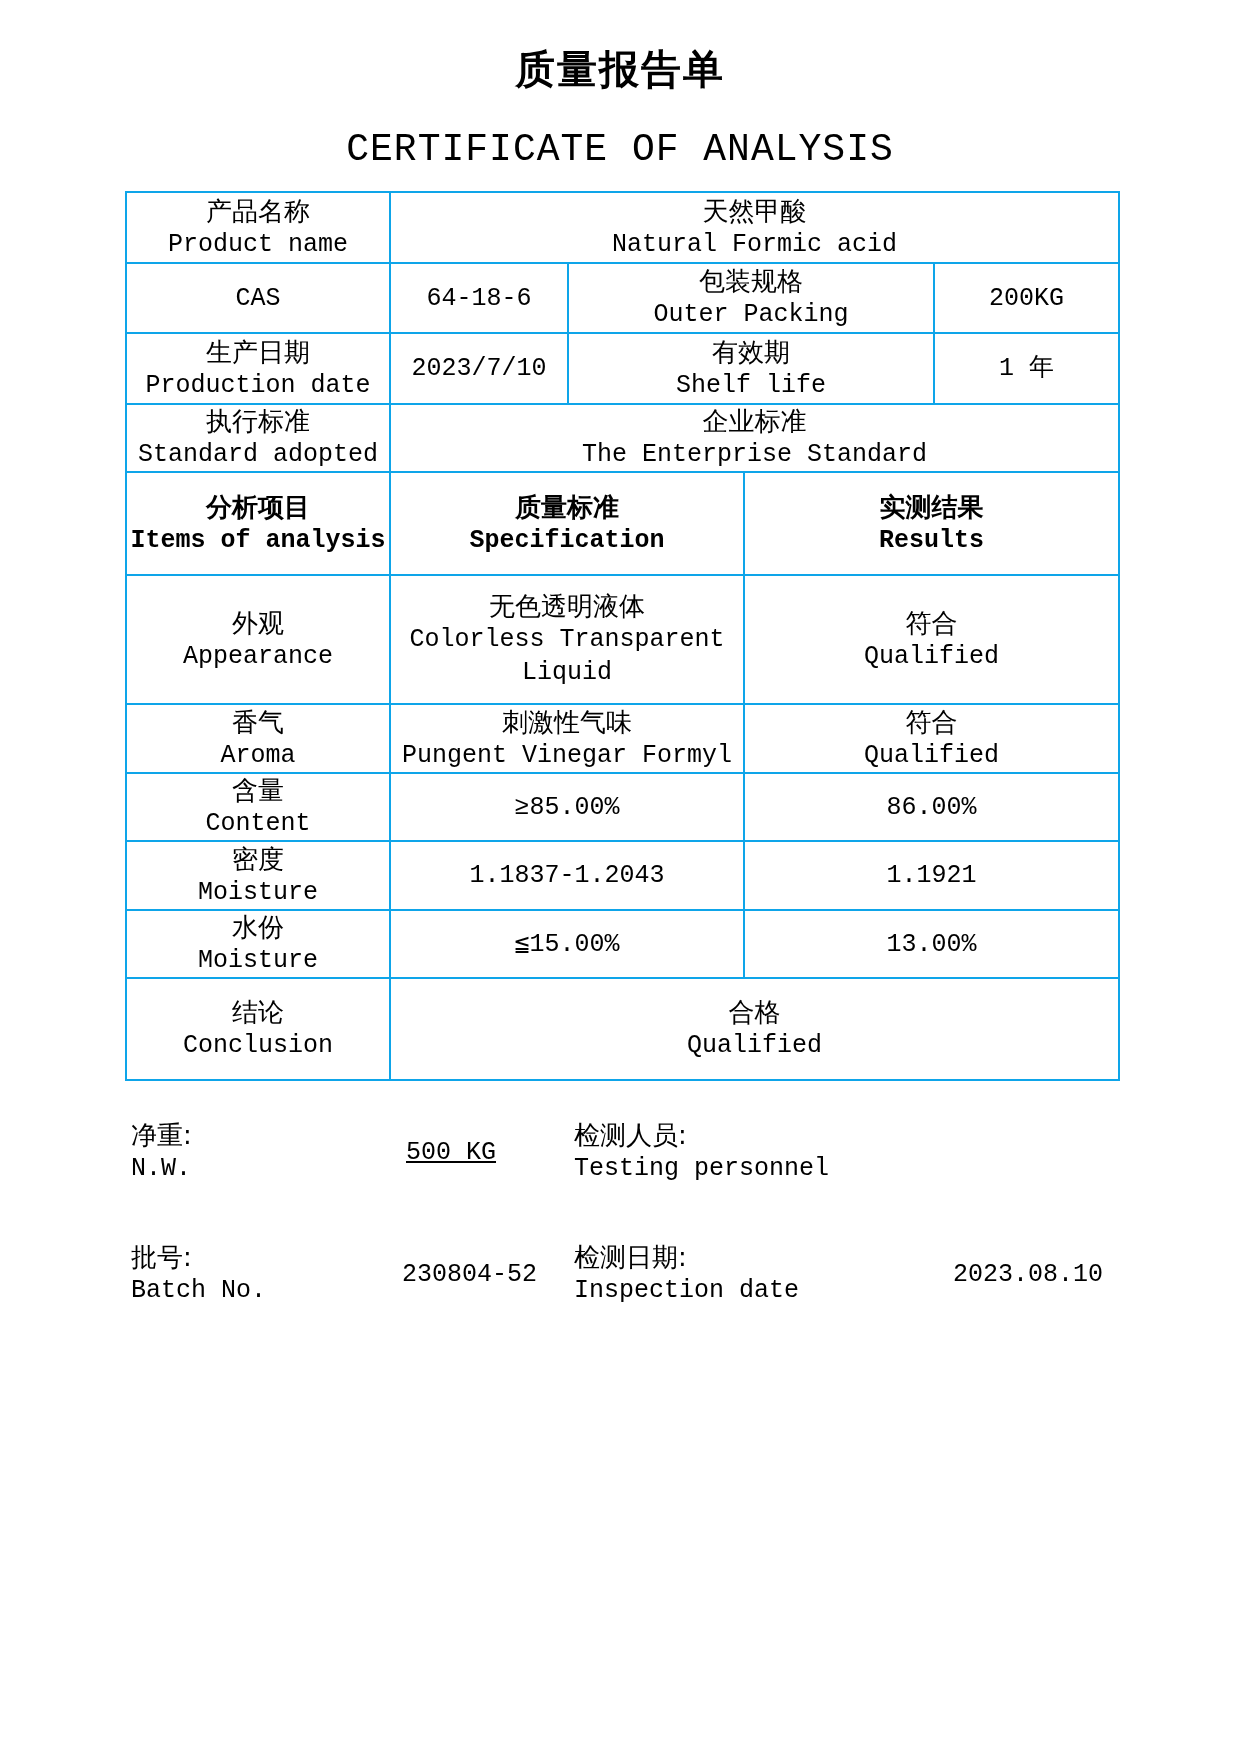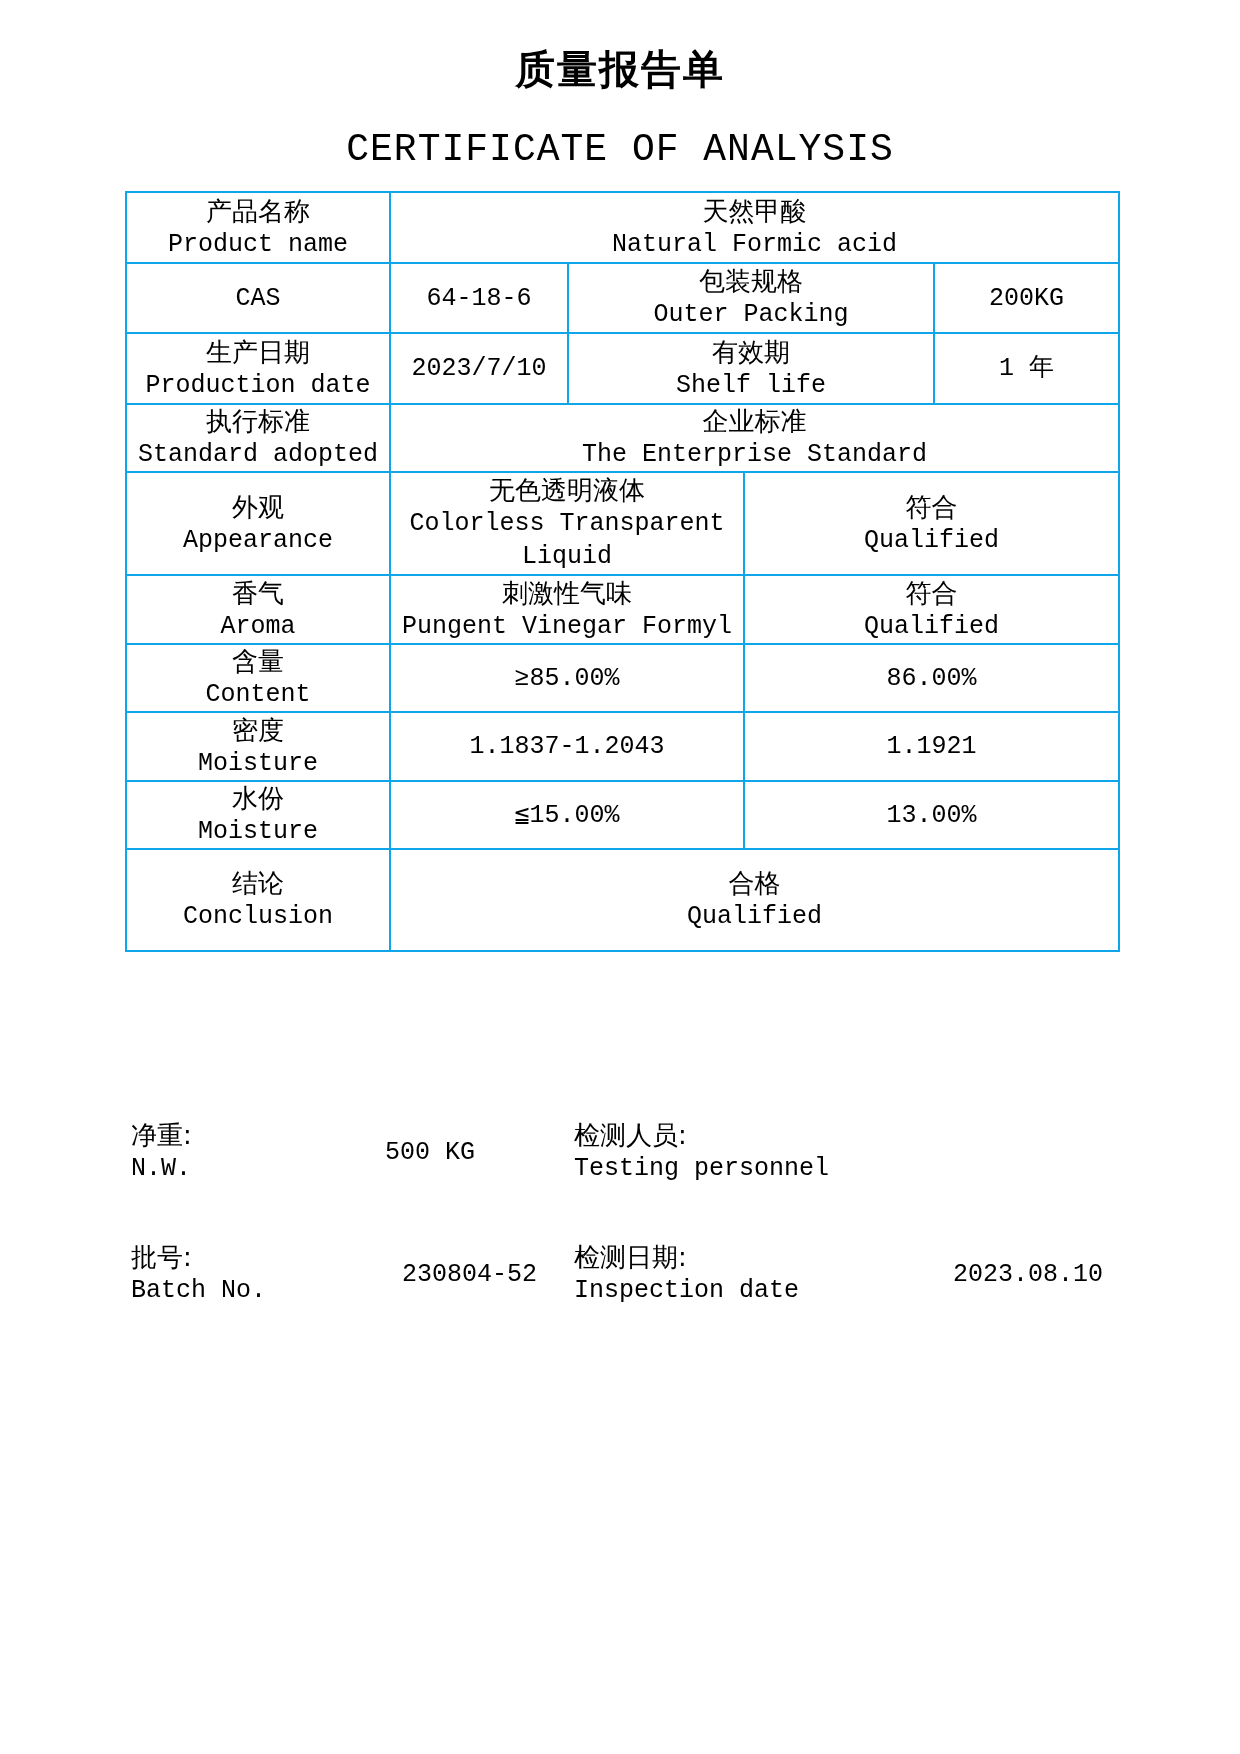--- a/index.html
+++ b/index.html
@@ -73,21 +73,35 @@
   <tr style="height:51px">
     <td>
       <span class="cn">执行标准</span>
       <span class="en">Standard adopted</span>
     </td>
     <td colspan="4">
       <span class="cn">企业标准</span>
       <span class="en">The Enterprise Standard</span>
     </td>
   </tr>
-  <tr style="height:103px">
+  <tr class="hdr" style="height:103px">
+    <td>
+      <span class="cn">分析项目</span>
+      <span class="en">Items of analysis</span>
+    </td>
+    <td colspan="2">
+      <span class="cn">质量标准</span>
+      <span class="en">Specification</span>
+    </td>
+    <td colspan="2">
+      <span class="cn">实测结果</span>
+      <span class="en">Results</span>
+    </td>
+  </tr>
+  <tr style="height:129px">
     <td>
       <span class="cn">外观</span>
       <span class="en">Appearance</span>
     </td>
     <td colspan="2">
       <span class="cn">无色透明液体</span>
       <span class="en">Colorless Transparent Liquid</span>
     </td>
     <td colspan="2">
       <span class="cn">符合</span>
@@ -142,21 +156,21 @@
       <span class="en">Qualified</span>
     </td>
   </tr>
 </tbody>
   </table>
 
 <div class="foot" style="left:131px; top:1118px;">
   <span class="cn">净重:</span>
   <span class="en">N.W.</span>
 </div>
-<div class="foot" style="left:385px; top:1136px;">500 KG</div>
+<div class="foot" style="left:406px; top:1136px;text-decoration:underline;">500 KG</div>
 <div class="foot" style="left:574px; top:1118px;">
   <span class="cn">检测人员:</span>
   <span class="en">Testing personnel</span>
 </div>
 <div class="foot" style="left:953px; top:1136px;"></div>
 
 <div class="foot" style="left:131px; top:1240px;">
   <span class="cn">批号:</span>
   <span class="en">Batch No.</span>
 </div>

